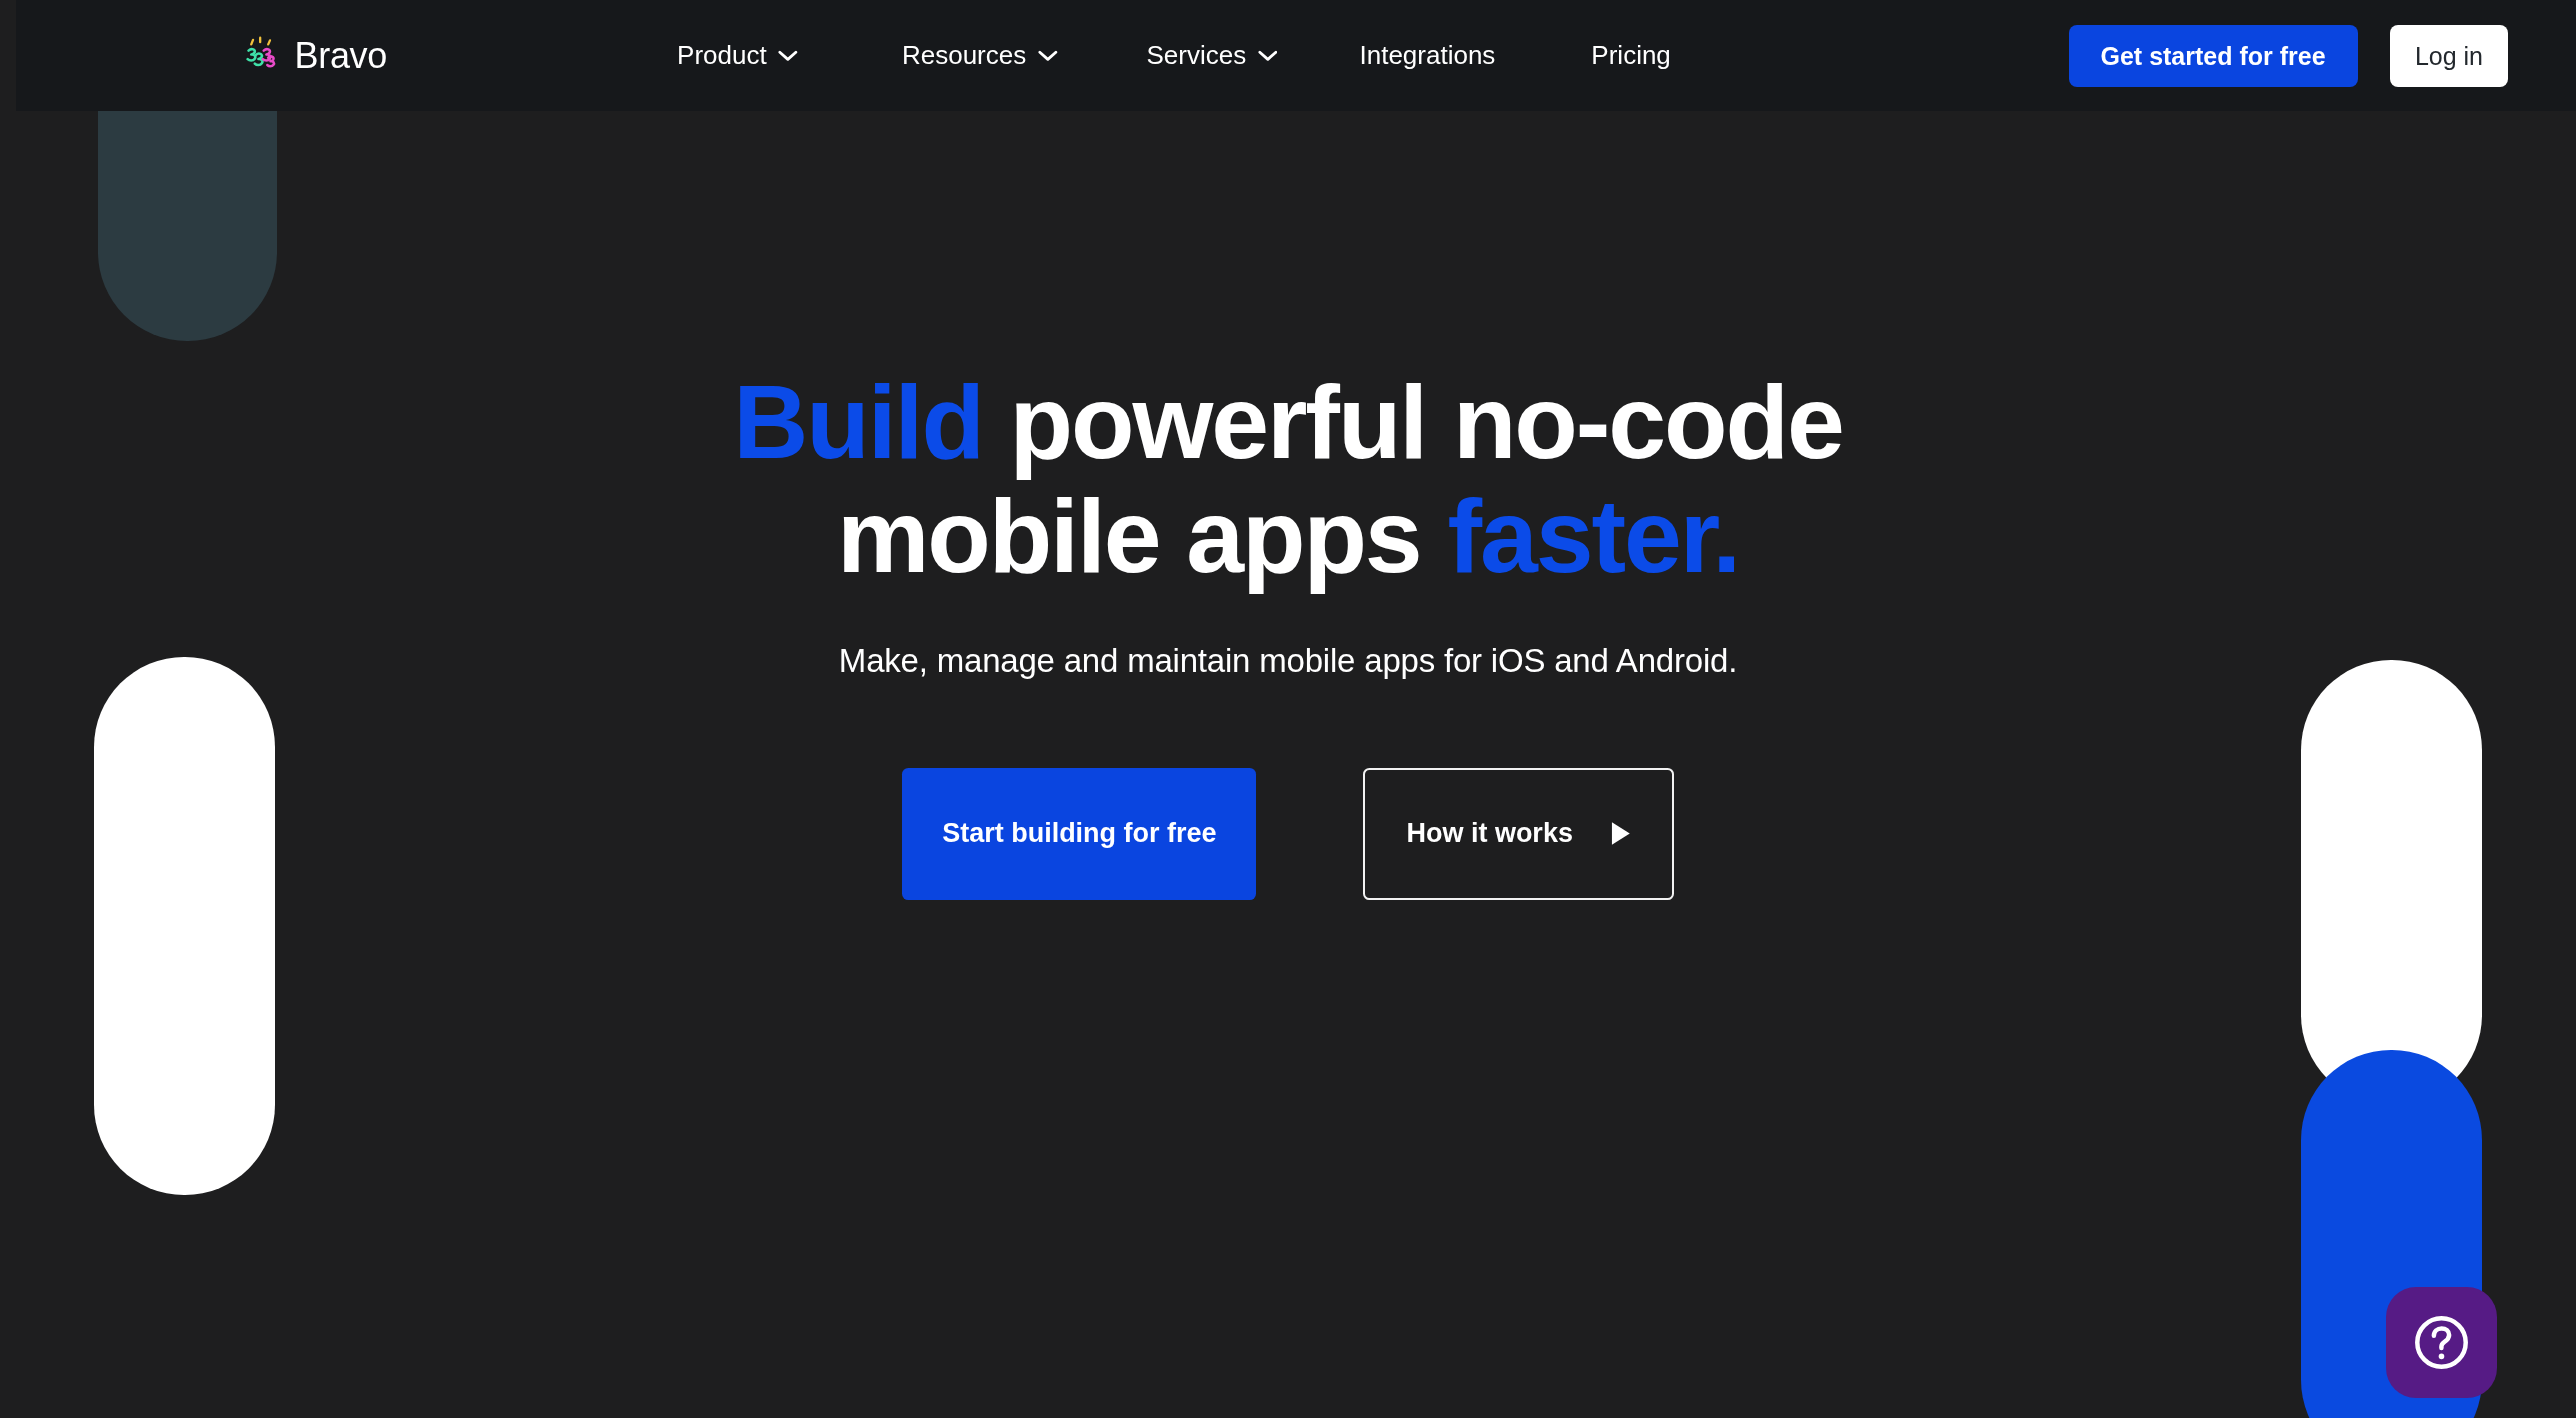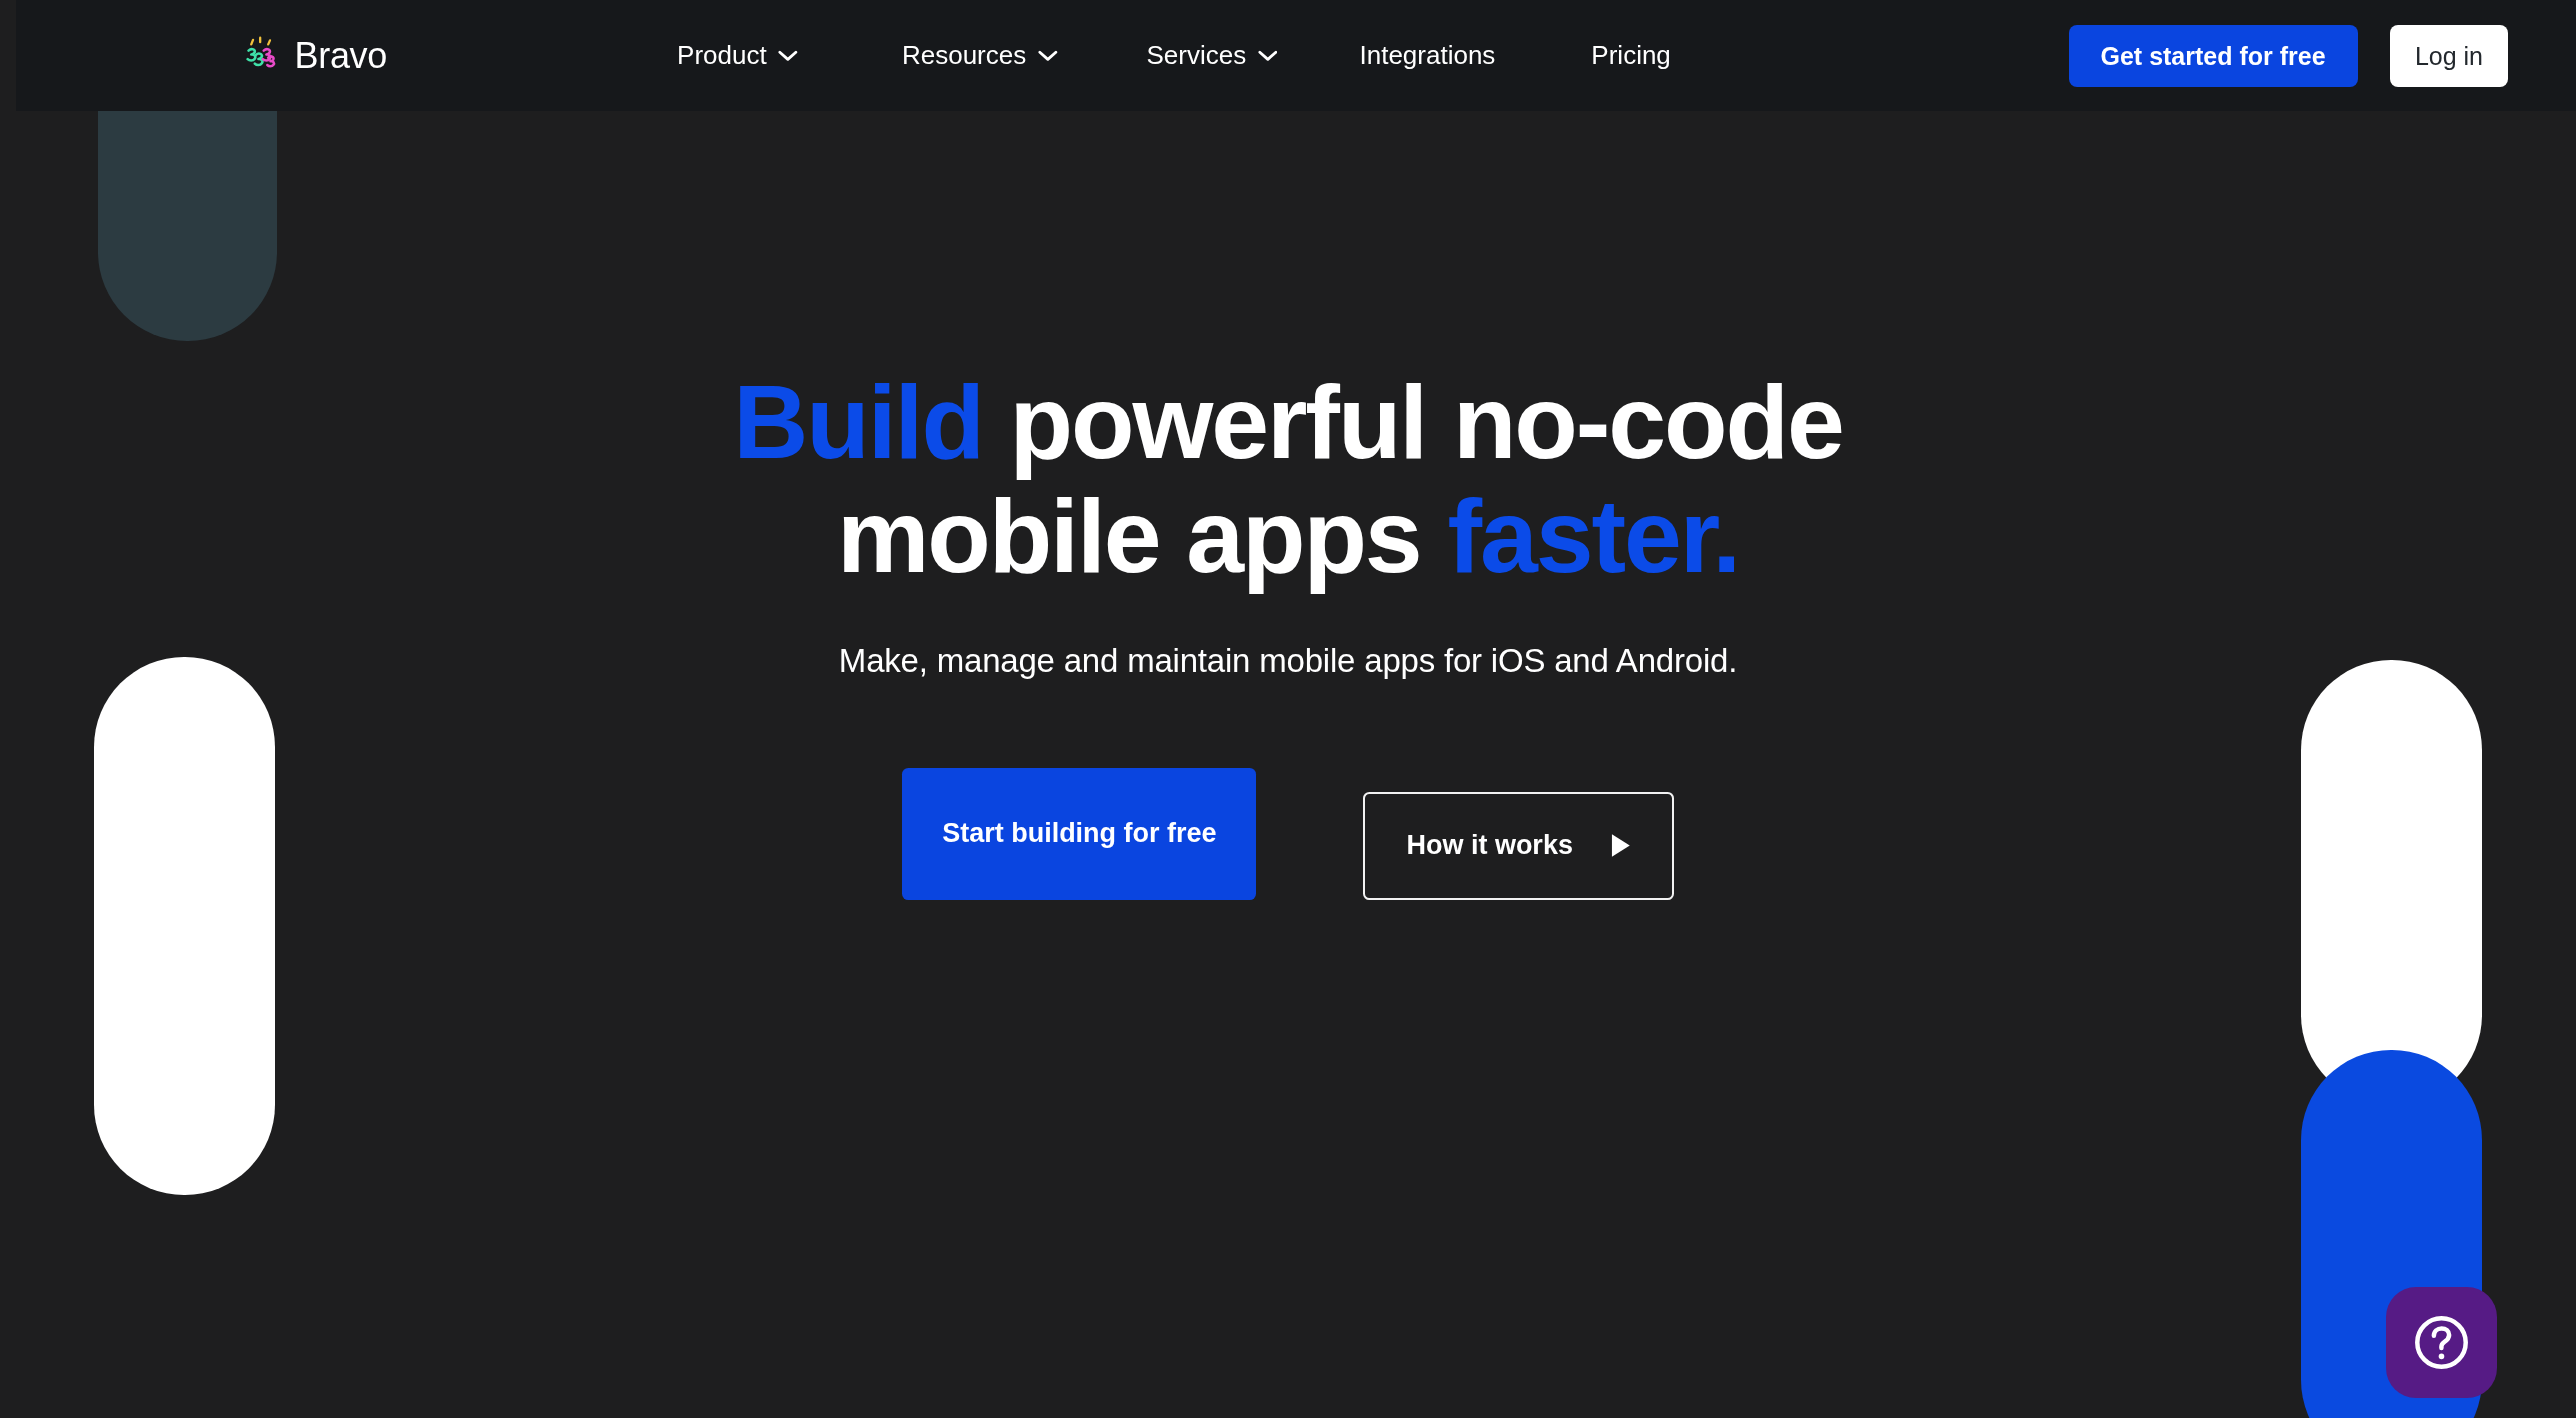--- a/index.html
+++ b/index.html
@@ -94,33 +94,33 @@
   .accent { color:#0B4BE8; }
 
   .hero-sub {
     margin-top:48px;
     color:#FFFFFF; font-size:33px; font-weight:400;
     letter-spacing:-0.2px; text-align:center;
   }
 
   .hero-ctas {
     margin-top:88px;
-    display:flex; align-items:flex-end; gap:107px;
+    display:flex; align-items:flex-start; gap:107px;
   }
   .btn-build {
     background:#0A45E0; color:#FFFFFF;
     font-size:27px; font-weight:700;
     width:354px; height:132px;
     border:none; border-radius:6.3px; cursor:pointer;
     font-family:"Liberation Sans", sans-serif;
   }
   .btn-how {
     background:transparent; color:#FFFFFF;
     font-size:27px; font-weight:700;
-    height:108px; padding:0 41px;
+    height:132px; padding:0 41px;
     border:2.7px solid #F2F2F2; border-radius:6.3px; cursor:pointer;
     display:flex; align-items:center; gap:38px;
     font-family:"Liberation Sans", sans-serif;
   }
   .play-icon { width:19.7px; height:25px; display:block; flex:none; }
 
   
   .help-widget {
     position:absolute; right:79px; bottom:21.5px;
     width:111px; height:111px;

